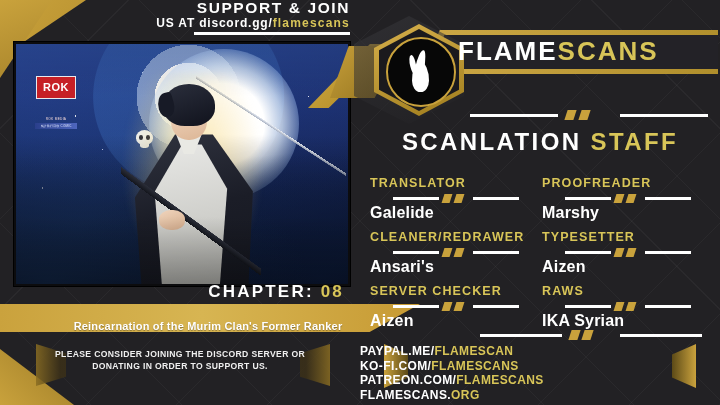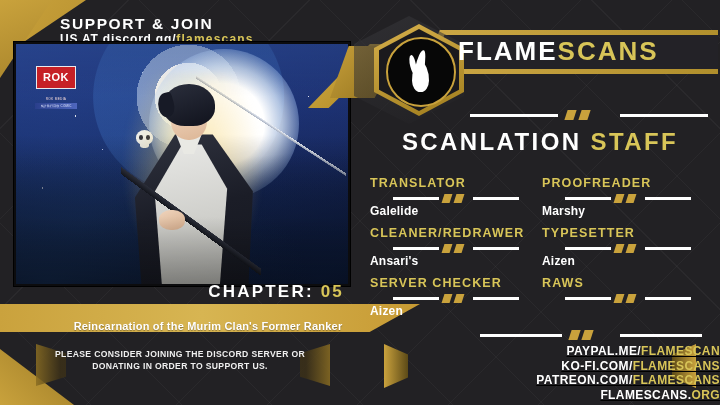--- a/index.html
+++ b/index.html
@@ -28,21 +28,21 @@
   .corner-tl2{left:0;top:0;width:52px;height:78px;
     background:linear-gradient(160deg,#c9a23c,#a8842b);
     clip-path:polygon(0 0,100% 0,0 100%);}
   .corner-bl{left:0;bottom:0;width:74px;height:56px;
     background:linear-gradient(45deg,#c9a23c,#9d7b27);
     clip-path:polygon(0 100%,0 0,100% 100%);}
 
   
   .left{position:absolute;left:0;top:0;width:358px;height:405px;}
 
-  .hdr{position:absolute;left:60px;top:16px;width:290px;text-align:left;line-height:1.08;}
+  .hdr{position:absolute;left:60px;top:0;width:290px;text-align:right;line-height:1.08;}
   .hdr .l1{font-size:15.5px;font-weight:700;letter-spacing:1.6px;color:#fff;}
   .hdr .l2{font-size:12px;font-weight:700;letter-spacing:.8px;color:#fff;white-space:nowrap;}
   .hdr .l2 .gold{color:#d8c558;letter-spacing:1.2px;}
   .hdr .rule{width:156px;height:3px;background:#fff;margin:2px 0 0 auto;}
 
   .cover-wrap{position:absolute;left:14px;top:42px;width:332px;height:240px;
     border:2px solid #0c0c0e;box-shadow:0 0 0 1px #000;overflow:hidden;background:#0a1230;}
   .cover{position:absolute;inset:0;overflow:hidden;
     background:
       radial-gradient(circle at 52% 22%, rgba(255,255,255,.95) 0 34px, rgba(200,225,255,.55) 34px 52px, rgba(60,110,190,.35) 52px 95px, rgba(0,0,0,0) 96px),
@@ -95,21 +95,21 @@
     clip-path:polygon(18% 0,82% 0,62% 100%,38% 100%);}
   .char .sword{position:absolute;left:-8px;top:64px;width:140px;height:146px;
     background:linear-gradient(36deg, rgba(0,0,0,0) 47.6%, #14161d 47.6%, #2a2d38 50.4%, rgba(0,0,0,0) 50.6%);}
   .char .hand{position:absolute;left:30px;top:128px;width:26px;height:20px;border-radius:45%;
     background:linear-gradient(160deg,#f0d5bd,#d3ab8b);}
 
   .cover-shade{position:absolute;inset:0;
     background:linear-gradient(to bottom, rgba(0,0,0,.10), rgba(0,0,0,0) 22%, rgba(0,0,0,0) 72%, rgba(0,0,0,.32));}
 
   .rok{position:absolute;left:18px;top:14px;width:44px;height:34px;text-align:center;}
-  .rok .box{width:38px;height:21px;margin:8px auto;background:#c62026;border:1px solid #e8eaee;
+  .rok .box{width:38px;height:21px;margin:18px auto;background:#c62026;border:1px solid #e8eaee;
     display:flex;align-items:center;justify-content:center;}
   .rok .box span{font-size:11px;font-weight:800;color:#fff;letter-spacing:.5px;line-height:1;}
   .rok .sub{font-size:3.2px;color:#f2d7d7;letter-spacing:.3px;margin-top:.5px;}
   .rok .bar{margin:2px auto 0;width:42px;height:6px;background:linear-gradient(90deg,#2a3f8c,#4e66bd);
     font-size:3px;color:#dfe6ff;line-height:6px;letter-spacing:.2px;}
 
   .chapter{position:absolute;right:14px;top:282px;font-size:17px;font-weight:700;letter-spacing:2.2px;color:#fff;}
   .chapter .num{color:#d8c558;}
 
   .title-band{position:absolute;left:0;top:304px;width:420px;height:28px;
@@ -173,26 +173,26 @@
 
   .grid{position:absolute;left:10px;top:176px;width:344px;}
   .row{display:flex;}
   .cell{width:172px;margin-bottom:8px;}
   .cell .role{font-size:12.5px;font-weight:700;letter-spacing:1.1px;color:#d8c558;line-height:1.25;white-space:nowrap;}
   .cell .dv{position:relative;height:9px;margin:2.5px auto 1px;width:126px;}
   .cell .dv .ln{position:absolute;top:3px;height:2.6px;background:#fff;width:46px;}
   .cell .dv .ln.l{left:0;} .cell .dv .ln.r{right:0;}
   .cell .dv .sl{position:absolute;top:0;width:8px;height:9px;background:#c9a23c;transform:skewX(-18deg);}
   .cell .dv .sl.s1{left:50px;} .cell .dv .sl.s2{left:62px;}
-  .cell .name{font-size:12px;font-weight:700;color:#fff;letter-spacing:.2px;}
+  .cell .name{font-size:16px;font-weight:700;color:#fff;letter-spacing:.2px;}
 
   .d-bot{position:absolute;left:120px;top:330px;width:222px;}
   .d-bot .ln{width:82px;} .d-bot .sl.s1{left:90px;} .d-bot .sl.s2{left:103px;}
 
-  .links{position:absolute;left:0;top:344px;width:360px;text-align:right;line-height:1.22;text-decoration:underline;}
+  .links{position:absolute;left:0;top:344px;width:360px;text-align:left;line-height:1.22;}
   .links div{font-size:12px;font-weight:700;letter-spacing:.4px;color:#fff;}
   .links div .gold{color:#d8c558;}
 
   .arrow{position:absolute;top:344px;width:24px;height:44px;}
   .ar-l{left:24px;background:linear-gradient(90deg,#caa23d,#5c4a17);clip-path:polygon(0 0,100% 24%,100% 76%,0 100%);}
   .ar-r{right:24px;background:linear-gradient(270deg,#caa23d,#5c4a17);clip-path:polygon(100% 0,0 24%,0 76%,100% 100%);}
 
   .hexbg{position:absolute;left:-6px;top:16px;width:110px;height:108px;
     background:linear-gradient(160deg,#3a3a3e,#222124);
     clip-path:polygon(50% 0,100% 26%,100% 74%,50% 100%,0 74%,0 26%);opacity:.55;}
@@ -238,21 +238,21 @@
         <div class="rok">
           <div class="box">
               <span>ROK</span>
             </div>
           <div class="sub">ROK MEDIA</div>
           <div class="bar">累計発行部数 COMIC</div>
         </div>
       </div>
     </div>
 
-    <div class="chapter"><span>CHAPTER:</span> <span class="num">05</span></div>
+    <div class="chapter"><span>CHAPTER:</span> <span class="num">08</span></div>
 
     <div class="title-band">
       <span>Reincarnation of the Murim Clan's Former Ranker</span>
     </div>
 
     <div class="note-wedge nw-l"></div>
     <div class="note-wedge nw-r"></div>
     <div class="note">
       <div>PLEASE CONSIDER JOINING THE DISCORD SERVER OR</div>
       <div>DONATING IN ORDER TO SUPPORT US.</div>
@@ -350,20 +350,21 @@
           <div class="name">Aizen</div>
         </div>
         <div class="cell">
           <div class="role">RAWS</div>
           <div class="dv">
               <div class="ln l"></div>
               <div class="sl s1"></div>
               <div class="sl s2"></div>
               <div class="ln r"></div>
             </div>
+          <div class="name">IKA Syrian</div>
         </div>
       </div>
     </div>
 
     <div class="divider d-bot">
       <div class="ln l"></div>
       <div class="sl s1"></div>
       <div class="sl s2"></div>
       <div class="ln r"></div>
     </div>

